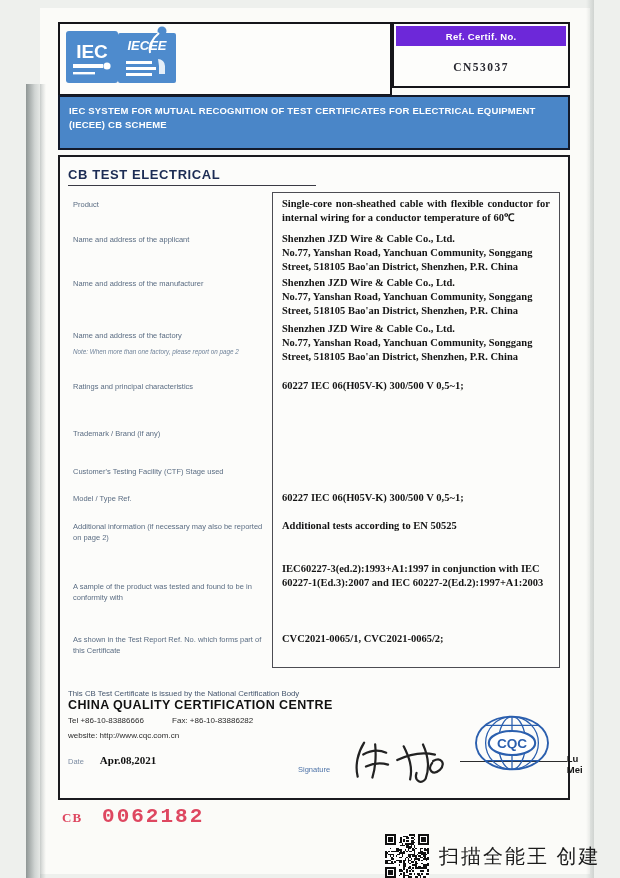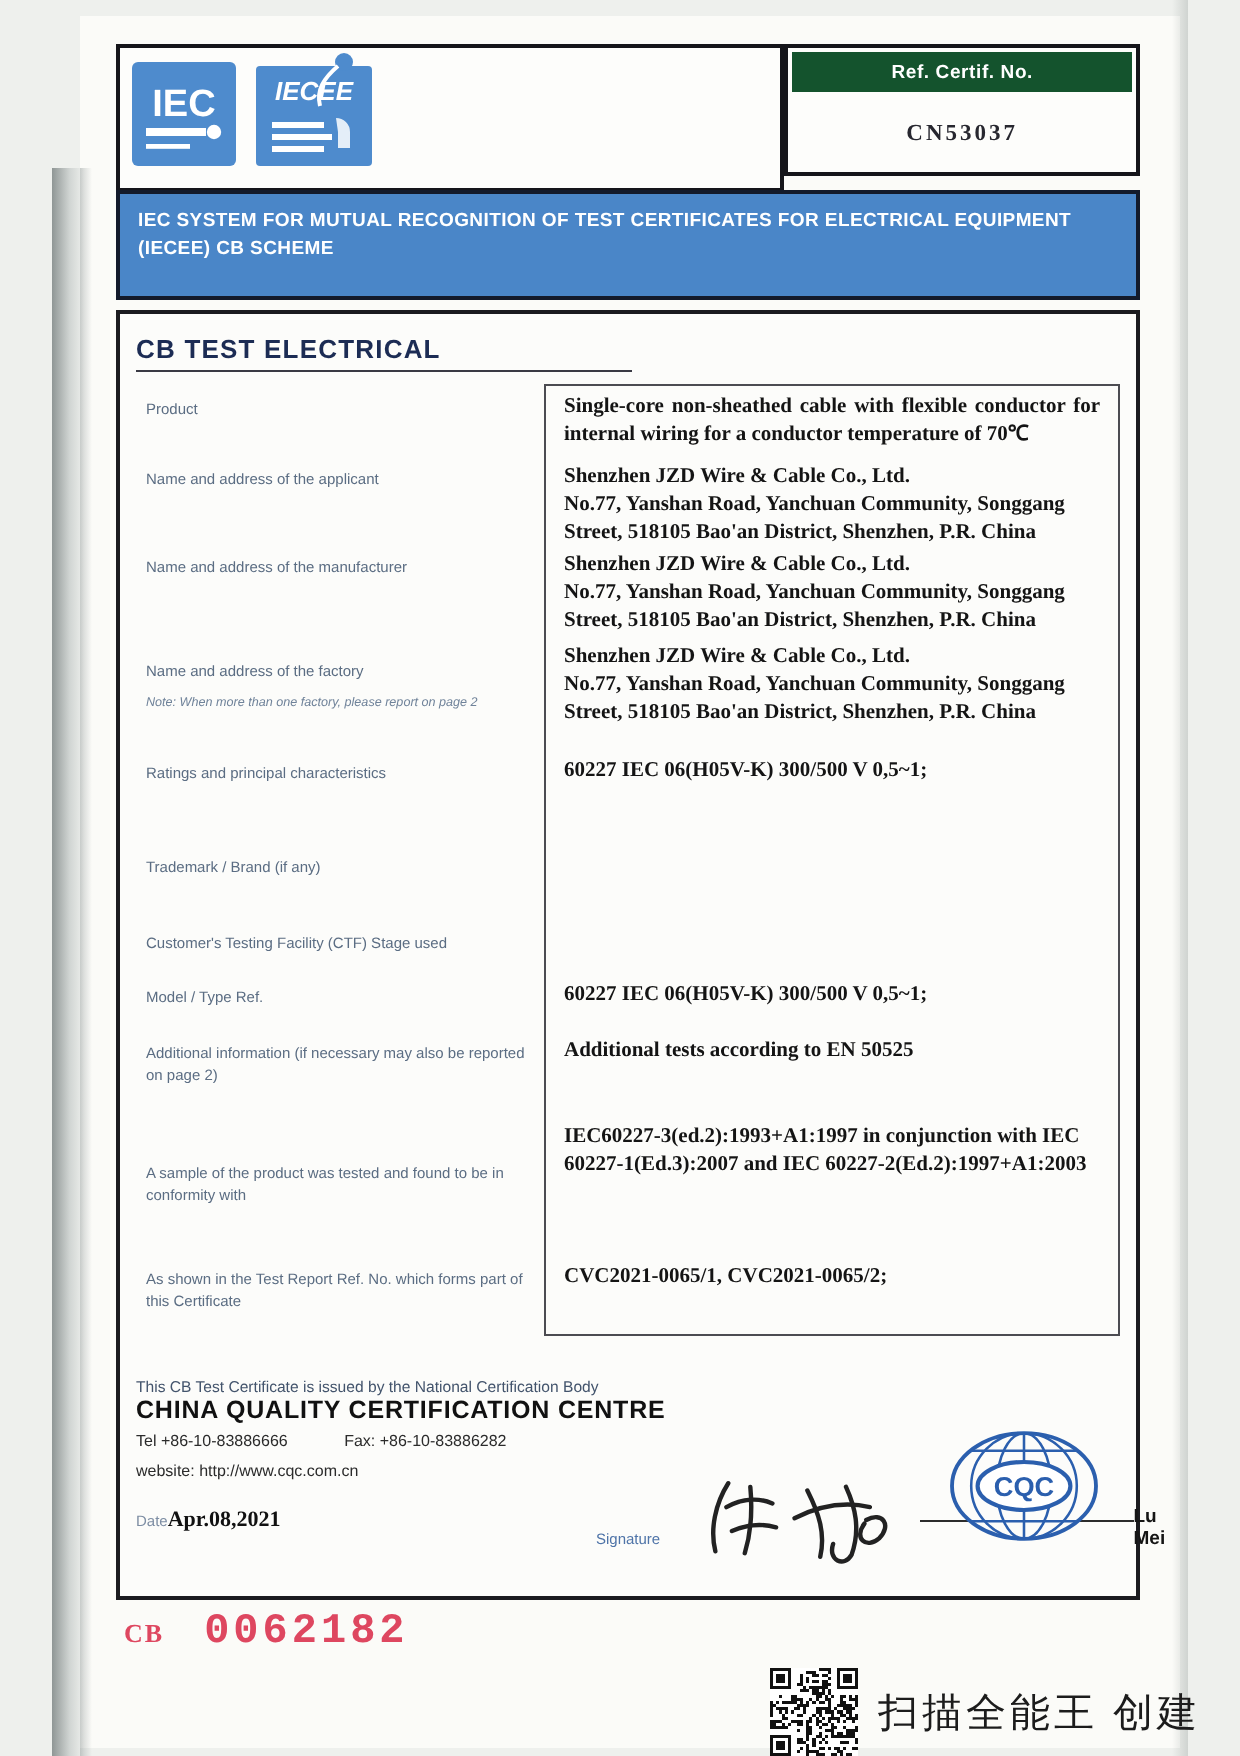--- a/index.html
+++ b/index.html
@@ -8,24 +8,24 @@
   .paper{position:absolute;left:40px;top:8px;width:550px;height:866px;background:#fbfbf8;}
   .scan-edge-left{position:absolute;left:26px;top:84px;width:16px;height:794px;
     background:linear-gradient(to right,rgba(92,102,102,.65),rgba(140,150,150,.3) 55%,rgba(200,205,202,0));}
   .scan-edge-left2{position:absolute;left:40px;top:84px;width:6px;height:794px;
     background:linear-gradient(to right,rgba(120,130,130,.35),rgba(200,205,202,0));}
   .scan-edge-right{position:absolute;right:26px;top:0;width:8px;height:878px;
     background:linear-gradient(to left,rgba(150,158,155,.35),rgba(200,205,202,0));}
 
   
   .top-row{position:absolute;left:58px;top:22px;width:512px;height:66px;display:flex;justify-content:space-between;}
-  .logo-box{width:326px;height:62px;border:2px solid #15151a;background:#fdfdfb;display:flex;align-items:center;gap:10px;padding:4px 6px;box-sizing:content-box;}
+  .logo-box{width:326px;height:62px;border:2px solid #15151a;background:#fdfdfb;display:flex;align-items:center;gap:0;padding:4px 6px;box-sizing:content-box;}
   .logo-box svg{overflow:visible;}
   .ref-box{width:178px;height:62px;border:2px solid #15151a;background:#fdfdfb;display:flex;flex-direction:column;}
-  .ref-head{margin:2px;background:#14532d;color:#fff;font-weight:bold;font-size:9.5px;text-align:center;padding:5px 0 4px;letter-spacing:.3px;}
+  .ref-head{margin:2px;background:#6d28d9;color:#fff;font-weight:bold;font-size:9.5px;text-align:center;padding:5px 0 4px;letter-spacing:.3px;}
   .ref-val{flex:1;display:flex;align-items:center;justify-content:center;font-family:"Liberation Serif",serif;font-size:11.5px;letter-spacing:1.5px;color:#27272f;font-weight:bold;}
 
   
   .banner{position:absolute;left:58px;top:95px;width:512px;height:55px;border:2px solid #131a2b;background:#4a86c8;box-sizing:border-box;
     color:#fff;font-weight:bold;font-size:9.5px;line-height:1.5;padding:7px 9px;letter-spacing:.2px;}
 
   
   .main-box{position:absolute;left:58px;top:155px;width:512px;height:645px;border:2px solid #1b1b1f;background:#fcfcfa;box-sizing:border-box;padding:8px 8px 0;}
   .cb-title{display:inline-block;font-size:13px;font-weight:bold;color:#1c2c54;letter-spacing:.6px;border-bottom:1.5px solid #3a3a44;padding:2px 0 3px;width:248px;}
   .cert-table{display:flex;margin-top:6px;}
@@ -38,21 +38,21 @@
   .val.justify{text-align:justify;}
   .rh0{height:35px;}.rh1{height:44px;}.rh2{height:46px;}.rh3{height:57px;}.rh4{height:47px;}
   .rh5{height:38px;}.rh6{height:27px;}.rh7{height:28px;}.rh8{height:43px;}.rh9{height:70px;}.rh10{height:39px;}
   .lab.pt-mid{padding-top:13px;}
   .lab.pt-big{padding-top:24px;}
 
   .issued-line{margin-top:21px;font-size:7.8px;color:#43546c;}
   .ncb-name{font-size:12.5px;font-weight:bold;color:#111;letter-spacing:.4px;}
   .ncb-small{font-size:8px;color:#2b2b2b;margin-top:3px;line-height:1.45;}
   .contact-row span{margin-right:26px;}
-  .date-row{margin-top:13px;display:flex;align-items:baseline;text-align:right;}
+  .date-row{margin-top:13px;display:flex;align-items:baseline;gap:16px;text-align:right;}
   .date-label{font-size:7.5px;color:#7d8da3;}
   .date-value{font-family:"Liberation Serif",serif;font-weight:bold;font-size:11px;color:#111;}
 
   .sig-block{position:absolute;left:238px;bottom:10px;display:flex;align-items:flex-end;gap:10px;}
   .sig-label{font-size:7.5px;color:#4f74a8;margin-bottom:14px;}
   .sig-col{display:flex;flex-direction:row;align-items:center;}
   .sig-line{width:118px;border-top:1.5px solid #2c2c2c;margin-top:-4px;}
   .sig-name{font-size:9.5px;font-weight:bold;color:#151515;margin-top:2px;}
 
   .cqc-logo{position:absolute;right:16px;top:556px;}
@@ -140,21 +140,21 @@
           </div>
         <div class="cell rh9">
             <div class="lab pt-big">A sample of the product was tested and found to be in conformity with</div>
           </div>
         <div class="cell rh10">
             <div class="lab">As shown in the Test Report Ref. No. which forms part of this Certificate</div>
           </div>
       </div>
       <div class="values">
         <div class="cell rh0">
-            <div class="val justify">Single-core non-sheathed cable with flexible conductor for internal wiring for a conductor temperature of 70℃</div>
+            <div class="val justify">Single-core non-sheathed cable with flexible conductor for internal wiring for a conductor temperature of 60℃</div>
           </div>
         <div class="cell rh1">
             <div class="val">Shenzhen JZD Wire &amp; Cable Co., Ltd.
 No.77, Yanshan Road, Yanchuan Community, Songgang Street, 518105 Bao'an District, Shenzhen, P.R. China</div>
           </div>
         <div class="cell rh2">
             <div class="val">Shenzhen JZD Wire &amp; Cable Co., Ltd.
 No.77, Yanshan Road, Yanchuan Community, Songgang Street, 518105 Bao'an District, Shenzhen, P.R. China</div>
           </div>
         <div class="cell rh3">

